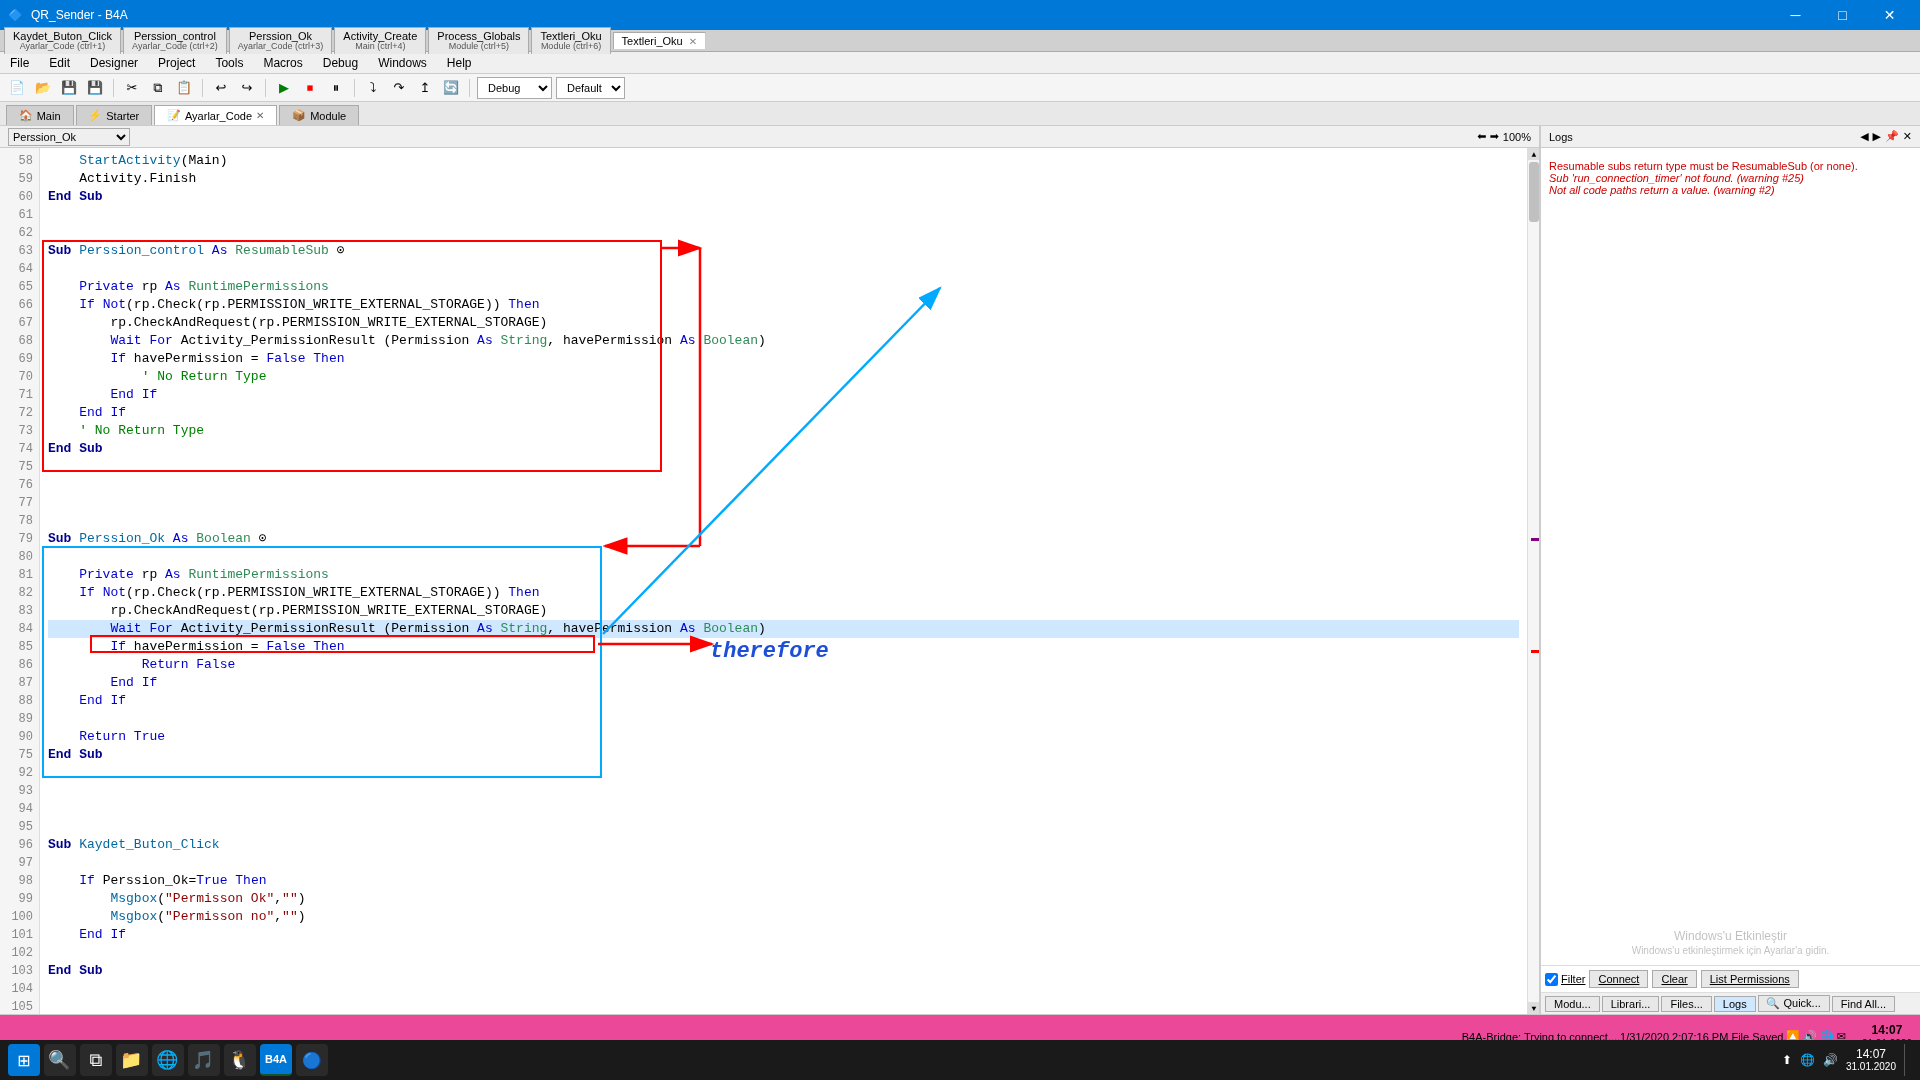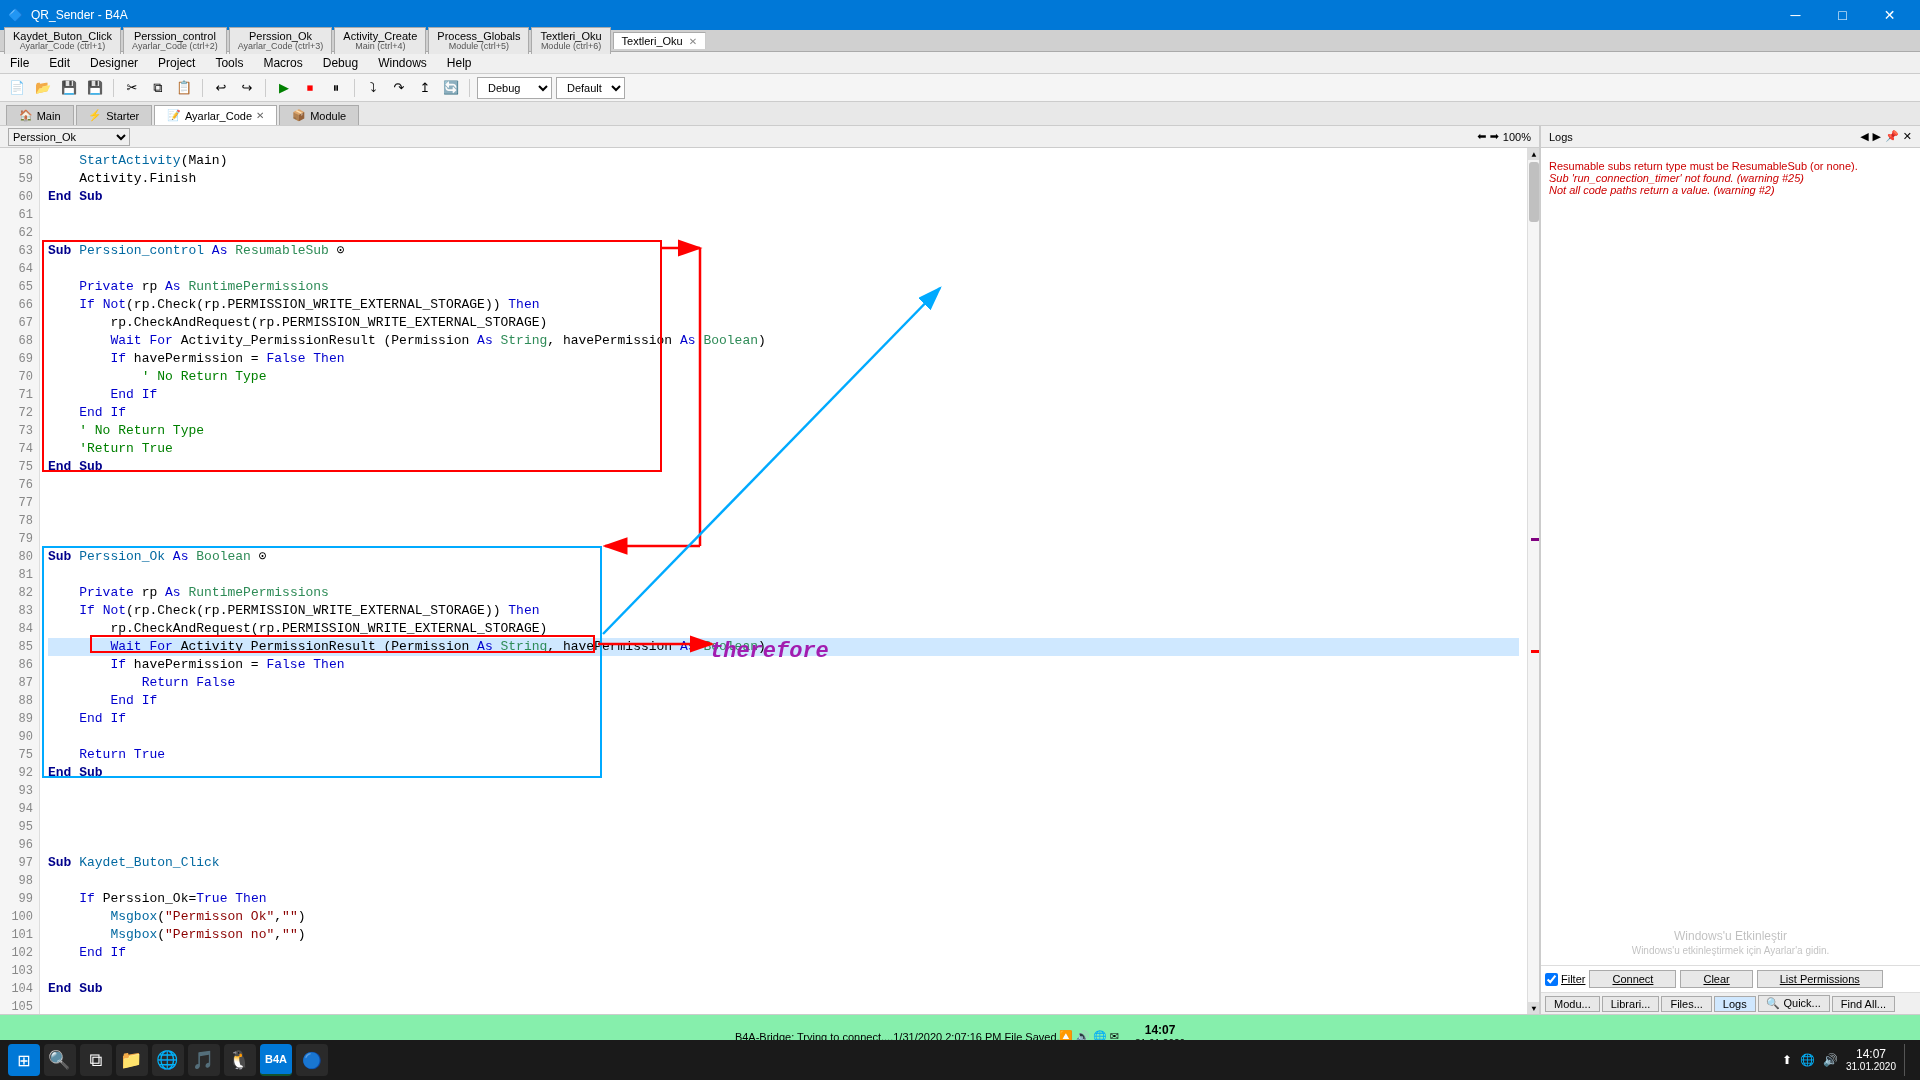--- a/index.html
+++ b/index.html
@@ -235,21 +235,21 @@
 
     
     #logs-toolbar {
       display: flex;
       align-items: center;
       gap: 4px;
       padding: 4px;
       border-top: 1px solid #ddd;
     }
     .log-tb-btn {
-      padding: 2px 22px;
+      padding: 2px 8px;
       border: 1px solid #aaa;
       background: #e8e8e8;
       font-size: 11px;
       cursor: pointer;
     }
     .log-tb-checkbox { display: flex; align-items: center; gap: 3px; font-size: 11px; }
     .status-tab-btn {
       padding: 1px 8px;
       font-size: 11px;
       border: 1px solid #aaa;
@@ -474,21 +474,20 @@
         <div class="code-line">&nbsp;</div>
         <div class="code-line">&nbsp;&nbsp;&nbsp;&nbsp;<span class="kw2">Private</span> rp <span class="kw2">As</span> <span class="type">RuntimePermissions</span></div>
         <div class="code-line">&nbsp;&nbsp;&nbsp;&nbsp;<span class="kw2">If</span> <span class="kw2">Not</span>(rp.Check(rp.PERMISSION_WRITE_EXTERNAL_STORAGE)) <span class="kw2">Then</span></div>
         <div class="code-line">&nbsp;&nbsp;&nbsp;&nbsp;&nbsp;&nbsp;&nbsp;&nbsp;rp.CheckAndRequest(rp.PERMISSION_WRITE_EXTERNAL_STORAGE)</div>
         <div class="code-line">&nbsp;&nbsp;&nbsp;&nbsp;&nbsp;&nbsp;&nbsp;&nbsp;<span class="kw2">Wait For</span> Activity_PermissionResult (Permission <span class="kw2">As</span> <span class="type">String</span>, havePermission <span class="kw2">As</span> <span class="type">Boolean</span>)</div>
         <div class="code-line">&nbsp;&nbsp;&nbsp;&nbsp;&nbsp;&nbsp;&nbsp;&nbsp;<span class="kw2">If</span> havePermission = <span class="kw2">False</span> <span class="kw2">Then</span></div>
         <div class="code-line">&nbsp;&nbsp;&nbsp;&nbsp;&nbsp;&nbsp;&nbsp;&nbsp;&nbsp;&nbsp;&nbsp;&nbsp;<span class="comment">' No Return Type</span></div>
         <div class="code-line">&nbsp;&nbsp;&nbsp;&nbsp;&nbsp;&nbsp;&nbsp;&nbsp;<span class="kw2">End If</span></div>
         <div class="code-line">&nbsp;&nbsp;&nbsp;&nbsp;<span class="kw2">End If</span></div>
         <div class="code-line">&nbsp;&nbsp;&nbsp;&nbsp;<span class="comment">' No Return Type</span></div>
-        <div class="code-line">&nbsp;&nbsp;&nbsp;&nbsp;<span class="comment">'Return True</span></div>
         <div class="code-line"><span class="kw">End Sub</span></div>
         <div class="code-line">&nbsp;</div>
         <div class="code-line">&nbsp;</div>
         <div class="code-line">&nbsp;</div>
         <div class="code-line">&nbsp;</div>
         <div class="code-line"><span class="kw">Sub</span> <span class="fn">Perssion_Ok</span> <span class="kw2">As</span> <span class="type">Boolean</span> ⊙</div>
         <div class="code-line">&nbsp;</div>
         <div class="code-line">&nbsp;&nbsp;&nbsp;&nbsp;<span class="kw2">Private</span> rp <span class="kw2">As</span> <span class="type">RuntimePermissions</span></div>
         <div class="code-line">&nbsp;&nbsp;&nbsp;&nbsp;<span class="kw2">If</span> <span class="kw2">Not</span>(rp.Check(rp.PERMISSION_WRITE_EXTERNAL_STORAGE)) <span class="kw2">Then</span></div>
         <div class="code-line">&nbsp;&nbsp;&nbsp;&nbsp;&nbsp;&nbsp;&nbsp;&nbsp;rp.CheckAndRequest(rp.PERMISSION_WRITE_EXTERNAL_STORAGE)</div>
@@ -543,21 +542,21 @@
           height: 18px;
           border: 2px solid red;
           pointer-events: none;
           z-index: 11;
         "></div>
 
         <div class="therefore-text" style="
           position: absolute;
           top: calc(27 * 18px + 5px);
           left: 670px;
-          color: #a21caf;
+          color: #1d4ed8;
           font-size: 22px;
           font-style: italic;
           font-weight: bold;
         ">therefore</div>
 
         <svg style="position:absolute; top:0; left:0; width:900px; height:900px; pointer-events:none; z-index:12; overflow:visible;">
 
           <line x1="622" y1="100" x2="660" y2="100" stroke="red" stroke-width="2.5" marker-end="url(#arrowRed)"></line>
           <line x1="660" y1="100" x2="660" y2="398" stroke="red" stroke-width="2.5"></line>
           <line x1="660" y1="398" x2="565" y2="398" stroke="red" stroke-width="2.5" marker-end="url(#arrowRed)"></line>
@@ -628,21 +627,21 @@
       <button class="status-tab-btn">Modu...</button>
       <button class="status-tab-btn">Librari...</button>
       <button class="status-tab-btn">Files...</button>
       <button class="status-tab-btn" style="background:#d0e8ff;">Logs</button>
       <button class="status-tab-btn">🔍 Quick...</button>
       <button class="status-tab-btn">Find All...</button>
     </div>
   </div>
 </div>
 
-<div id="statusbar" style="height:44px; background:#86efac; border-top:1px solid #ccc; display:flex; align-items:center; justify-content:center; padding:0 8px; font-size:11px;">
+<div id="statusbar" style="height:44px; background:#ec4899; border-top:1px solid #ccc; display:flex; align-items:center; justify-content:flex-end; padding:0 8px; font-size:11px;">
   <span>B4A-Bridge: Trying to connect....</span>
   <span>1/31/2020 2:07:16 PM  File Saved.</span>
   <div id="statusbar-right" style="display:flex; align-items:center; gap:16px;">
     <span>🔼 🔊 🌐 ✉</span>
     <div style="text-align:center; line-height:1.2;">
       <div style="font-size:12px; font-weight:bold;">14:07</div>
       <div style="font-size:10px;">31.01.2020</div>
     </div>
   </div>
 </div>

